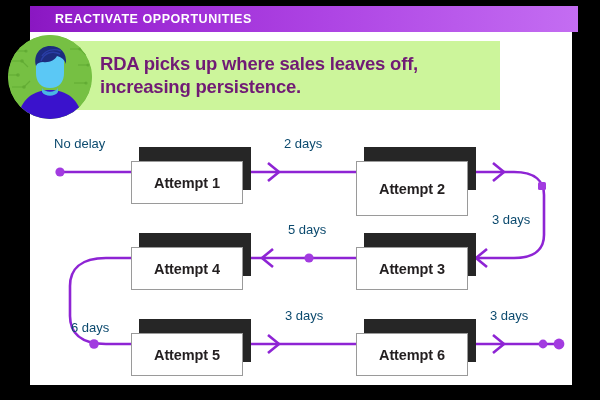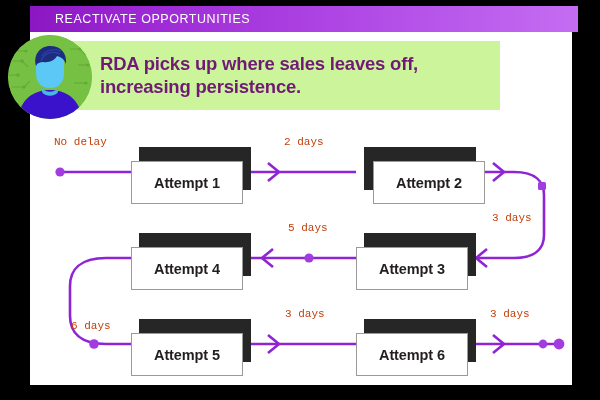--- a/index.html
+++ b/index.html
@@ -30,21 +30,21 @@
     height: 26px;
     background: linear-gradient(to right, #8A17C2 0%, #9B27D3 18%, #AE45E4 55%, #C46DF2 100%);
   }
   #header-title {
     position: absolute;
     left: 25px;
     top: 50%;
     transform: translateY(-50%);
     color: #ffffff;
     font-size: 12.5px;
-    font-weight: normal;
+    font-weight: bold;
     letter-spacing: 0.55px;
     white-space: nowrap;
   }
 
   
   #canvas {
     position: absolute;
     left: 30px;
     top: 32px;
     width: 542px;
@@ -115,25 +115,24 @@
     white-space: nowrap;
   }
   .node-shadow {
     position: absolute;
     background: #262626;
     z-index: 2;
   }
 
   .edge-label {
     position: absolute;
-    color: #c2410c;
-    font-size: 11px;
+    color: #0c4a6e;
+    font-size: 13px;
     white-space: nowrap;
     z-index: 4;
-    font-family: Liberation Mono, monospace;
   }
 </style>
 </head>
 <body>
 
 <div id="root">
 
   <div id="header-bar">
     <div id="header-title">REACTIVATE OPPORTUNITIES</div>
   </div>
@@ -217,21 +216,21 @@
     <div class="node-shadow" style="left:109px;  top:115px; width:112px; height:43px;"></div>
     <div class="node-shadow" style="left:334px;  top:115px; width:112px; height:43px;"></div>
     <div class="node-shadow" style="left:334px;  top:201px; width:112px; height:43px;"></div>
     <div class="node-shadow" style="left:109px;  top:201px; width:112px; height:43px;"></div>
     <div class="node-shadow" style="left:109px;  top:287px; width:112px; height:43px;"></div>
     <div class="node-shadow" style="left:334px;  top:287px; width:112px; height:43px;"></div>
 
     <div class="node" style="left:101px; top:109px; width:112px; height:43px;">
       <span class="node-label">Attempt 1</span>
     </div>
-    <div class="node" style="left:343px; top:109px; width:112px; height:43px;">
+    <div class="node" style="left:326px; top:109px; width:112px; height:55px;">
       <span class="node-label">Attempt 2</span>
     </div>
     <div class="node" style="left:326px; top:195px; width:112px; height:43px;">
       <span class="node-label">Attempt 3</span>
     </div>
     <div class="node" style="left:101px; top:195px; width:112px; height:43px;">
       <span class="node-label">Attempt 4</span>
     </div>
     <div class="node" style="left:101px; top:281px; width:112px; height:43px;align-items:center;">
       <span class="node-label">Attempt 5</span>

